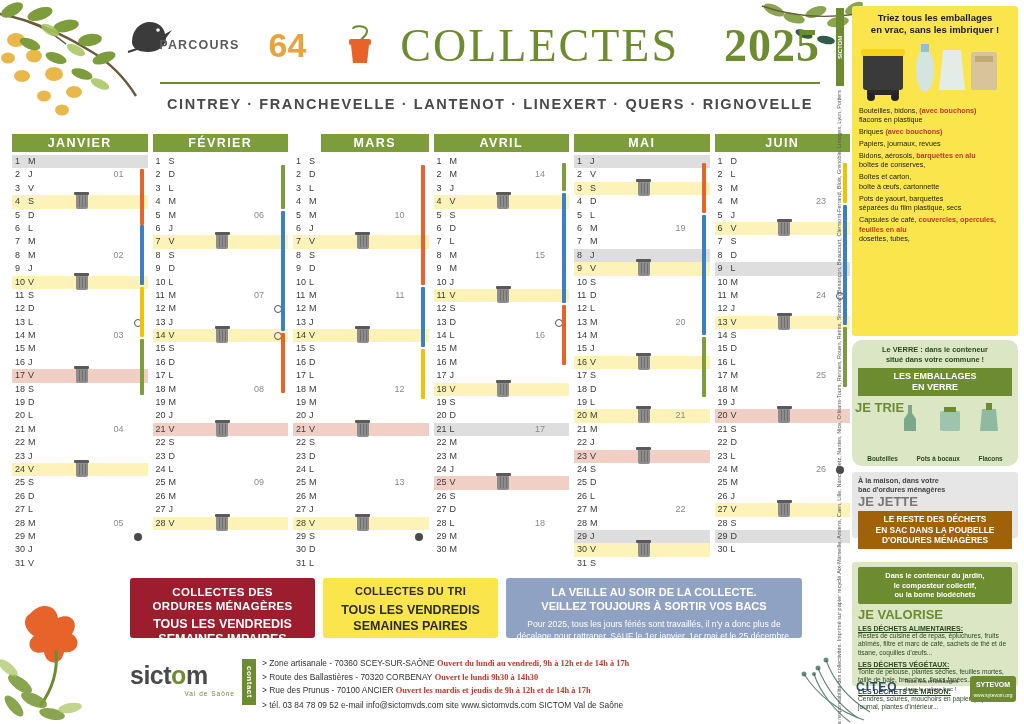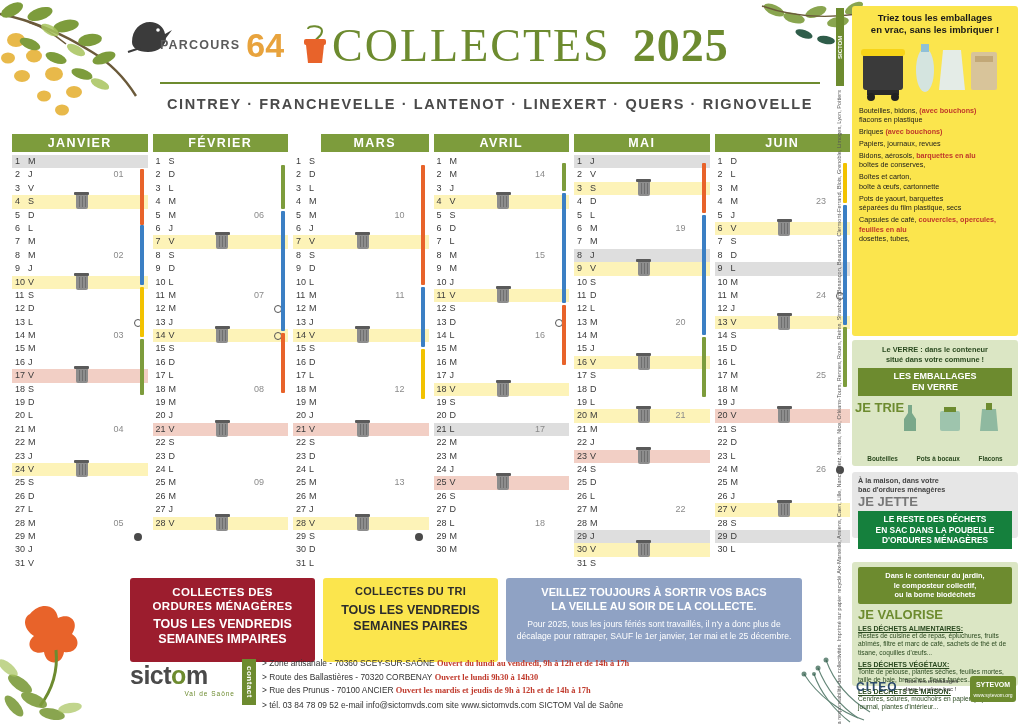--- a/index.html
+++ b/index.html
@@ -14,21 +14,21 @@
 
   
   .deco { position: absolute; pointer-events: none; }
   .deco-tl { left: 0; top: 0; width: 175px; height: 135px; }
   .deco-bl { left: 0; bottom: 0; width: 150px; height: 130px; }
   .deco-br { right: 150px; bottom: 0; width: 120px; height: 90px; }
   .deco-tr { right: 160px; top: 0; width: 110px; height: 55px; }
 
   
   .header { position: absolute; left: 160px; top: 10px; width: 660px; height: 115px; }
-  .hdr-top { display: flex; align-items: center; height: 70px; }
+  .hdr-top { display: flex; align-items: center; justify-content: flex-end; height: 70px; gap: 23px; }
   .parcours-label {
     font-size: 12.5px; letter-spacing: 1.2px; color: #5b5b5b; font-weight: 700;
     margin-right: 6px;
   }
   .parcours-num {
     font-size: 34px; font-weight: 700; color: #e8a33d; line-height: 1;
     margin-right: 14px;
   }
   .collectes-word {
     font-size: 46px; color: #6d8b2f; letter-spacing: 2px; font-weight: 400;
@@ -82,21 +82,21 @@
   }
   .dot {
     position: absolute; right: 6px; top: 3px; width: 8px; height: 8px;
     background: #4a4a4a; border-radius: 50%;
   }
 
   
   .ribbon { position: absolute; width: 4px; border-radius: 1px; }
 
   
-  .boxes { position: absolute; left: 130px; top: 578px; width: 672px; height: 84px; display: flex; gap: 8px; justify-content: center; }
+  .boxes { position: absolute; left: 130px; top: 578px; width: 672px; height: 60px; display: flex; gap: 8px; justify-content: center; }
   .box { border-radius: 3px; padding: 7px 6px; text-align: center; }
   .box1 { width: 185px; background: #9c1d2e; color: #fff; }
   .box1 .t1 { font-size: 11.5px; font-weight: 700; line-height: 1.25; letter-spacing: .3px; }
   .box1 .t2 { font-size: 12.5px; font-weight: 700; line-height: 1.25; margin-top: 3px; }
   .box2 { width: 175px; background: #fbe54d; color: #2c2c2c; }
   .box2 .t1 { font-size: 11px; font-weight: 700; letter-spacing: .3px; }
   .box2 .t2 { font-size: 12.5px; font-weight: 700; line-height: 1.25; margin-top: 6px; }
   .box3 { width: 296px; background: #8fa2c4; color: #fff; text-align:center; }
   .box3 .t1 { font-size: 11px; font-weight: 700; line-height: 1.3; }
   .box3 .t2 { font-size: 8.6px; line-height: 1.45; margin-top: 4px; }
@@ -122,33 +122,33 @@
     position: absolute; left: 0; top: 0; width: 166px; height: 330px;
     background: #fbe54d; border-radius: 3px; padding: 6px 7px;
   }
   .rc-title { font-size: 9.5px; font-weight: 700; color: #1a1a1a; line-height: 1.25; text-align:center; }
   .rc-items { margin-top: 0; font-size: 7.2px; color: #1a1a1a; line-height: 1.35; }
   .rc-items div { margin-bottom: 2px; }
   .rc-items .hl { color: #c0392b; font-weight: 700; }
 
   .rc-green {
     position: absolute; left: 0; top: 334px; width: 166px; height: 126px;
-    background: #dbe6c4; border-radius: 3px; padding: 5px 6px;
+    background: #dbe6c4; border-radius: 10px; padding: 5px 6px;
   }
   .rc-verre { font-size: 7.4px; color:#2b4a20; text-align:center; line-height:1.3; font-weight:700;}
   .rc-band { background: #6d8b2f; color: #fff; font-size: 9px; font-weight: 700; text-align: center; padding: 3px 0; margin: 4px 0 3px; line-height:1.2;}
   .jetrie { position:absolute; left:3px; top:60px; font-size: 13px; font-weight:700; color:#6d8b2f;}
   .rc-labels { position:absolute; left:6px; bottom:4px; width:154px; display:flex; justify-content:space-around; font-size:6.4px; color:#2b4a20; font-weight:700;}
 
   .rc-jette {
     position: absolute; left: 0; top: 464px; width: 166px; height: 66px;
     background: #e6e6e6; border-radius: 3px; padding: 5px 6px;
   }
   .rc-jette .h { font-size: 13px; font-weight: 700; color: #777; }
-  .rc-jette .b { background:#15803d; color:#fff; font-size:8.4px; font-weight:700; text-align:center; padding:3px 2px; line-height:1.25; margin-top:2px;}
+  .rc-jette .b { background:#a16207; color:#fff; font-size:8.4px; font-weight:700; text-align:center; padding:3px 2px; line-height:1.25; margin-top:2px;}
 
   .rc-valorise {
     position: absolute; left: 0; top: 470px; width: 166px; height: 208px;
     background: #dbe6c4; border-radius: 3px; padding: 5px 6px;
   }
   .rc-compost { background:#6d8b2f; color:#fff; font-size:7.4px; font-weight:700; text-align:center; padding:4px 3px; line-height:1.3; border-radius:2px;}
   .rc-valorise .h { font-size: 13px; font-weight: 700; color: #6d8b2f; margin: 3px 0 2px; }
   .rc-valorise .st { font-size: 7px; font-weight: 700; color: #2b4a20; text-decoration: underline; margin-top:3px;}
   .rc-valorise .tx { font-size: 6.6px; color: #2b4a20; line-height: 1.3; }
 
@@ -606,22 +606,22 @@
       <div class="t1">ORDURES MÉNAGÈRES</div>
       <div class="t2">TOUS LES VENDREDIS</div>
       <div class="t2" style="margin-top:0">SEMAINES IMPAIRES</div>
     </div>
     <div class="box box2">
       <div class="t1">COLLECTES DU TRI</div>
       <div class="t2">TOUS LES VENDREDIS</div>
       <div class="t2" style="margin-top:0">SEMAINES PAIRES</div>
     </div>
     <div class="box box3">
+      <div class="t1">LA VEILLE AU SOIR DE LA COLLECTE.</div>
       <div class="t1">VEILLEZ TOUJOURS À SORTIR VOS BACS</div>
-      <div class="t1">LA VEILLE AU SOIR DE LA COLLECTE.</div>
       <div class="t2">Pour 2025, tous les jours fériés sont travaillés, il n'y a donc plus de décalage pour rattraper, SAUF le 1er janvier, 1er mai et le 25 décembre.</div>
     </div>
   </div>
 
   <div class="footer">
     <div class="logo-sictom">
       <div class="main"><span>sict</span><span class="o">o</span><span>m</span></div>
       <div class="sub">Val de Saône</div>
     </div>
     <div class="contact-tab">contact</div>

